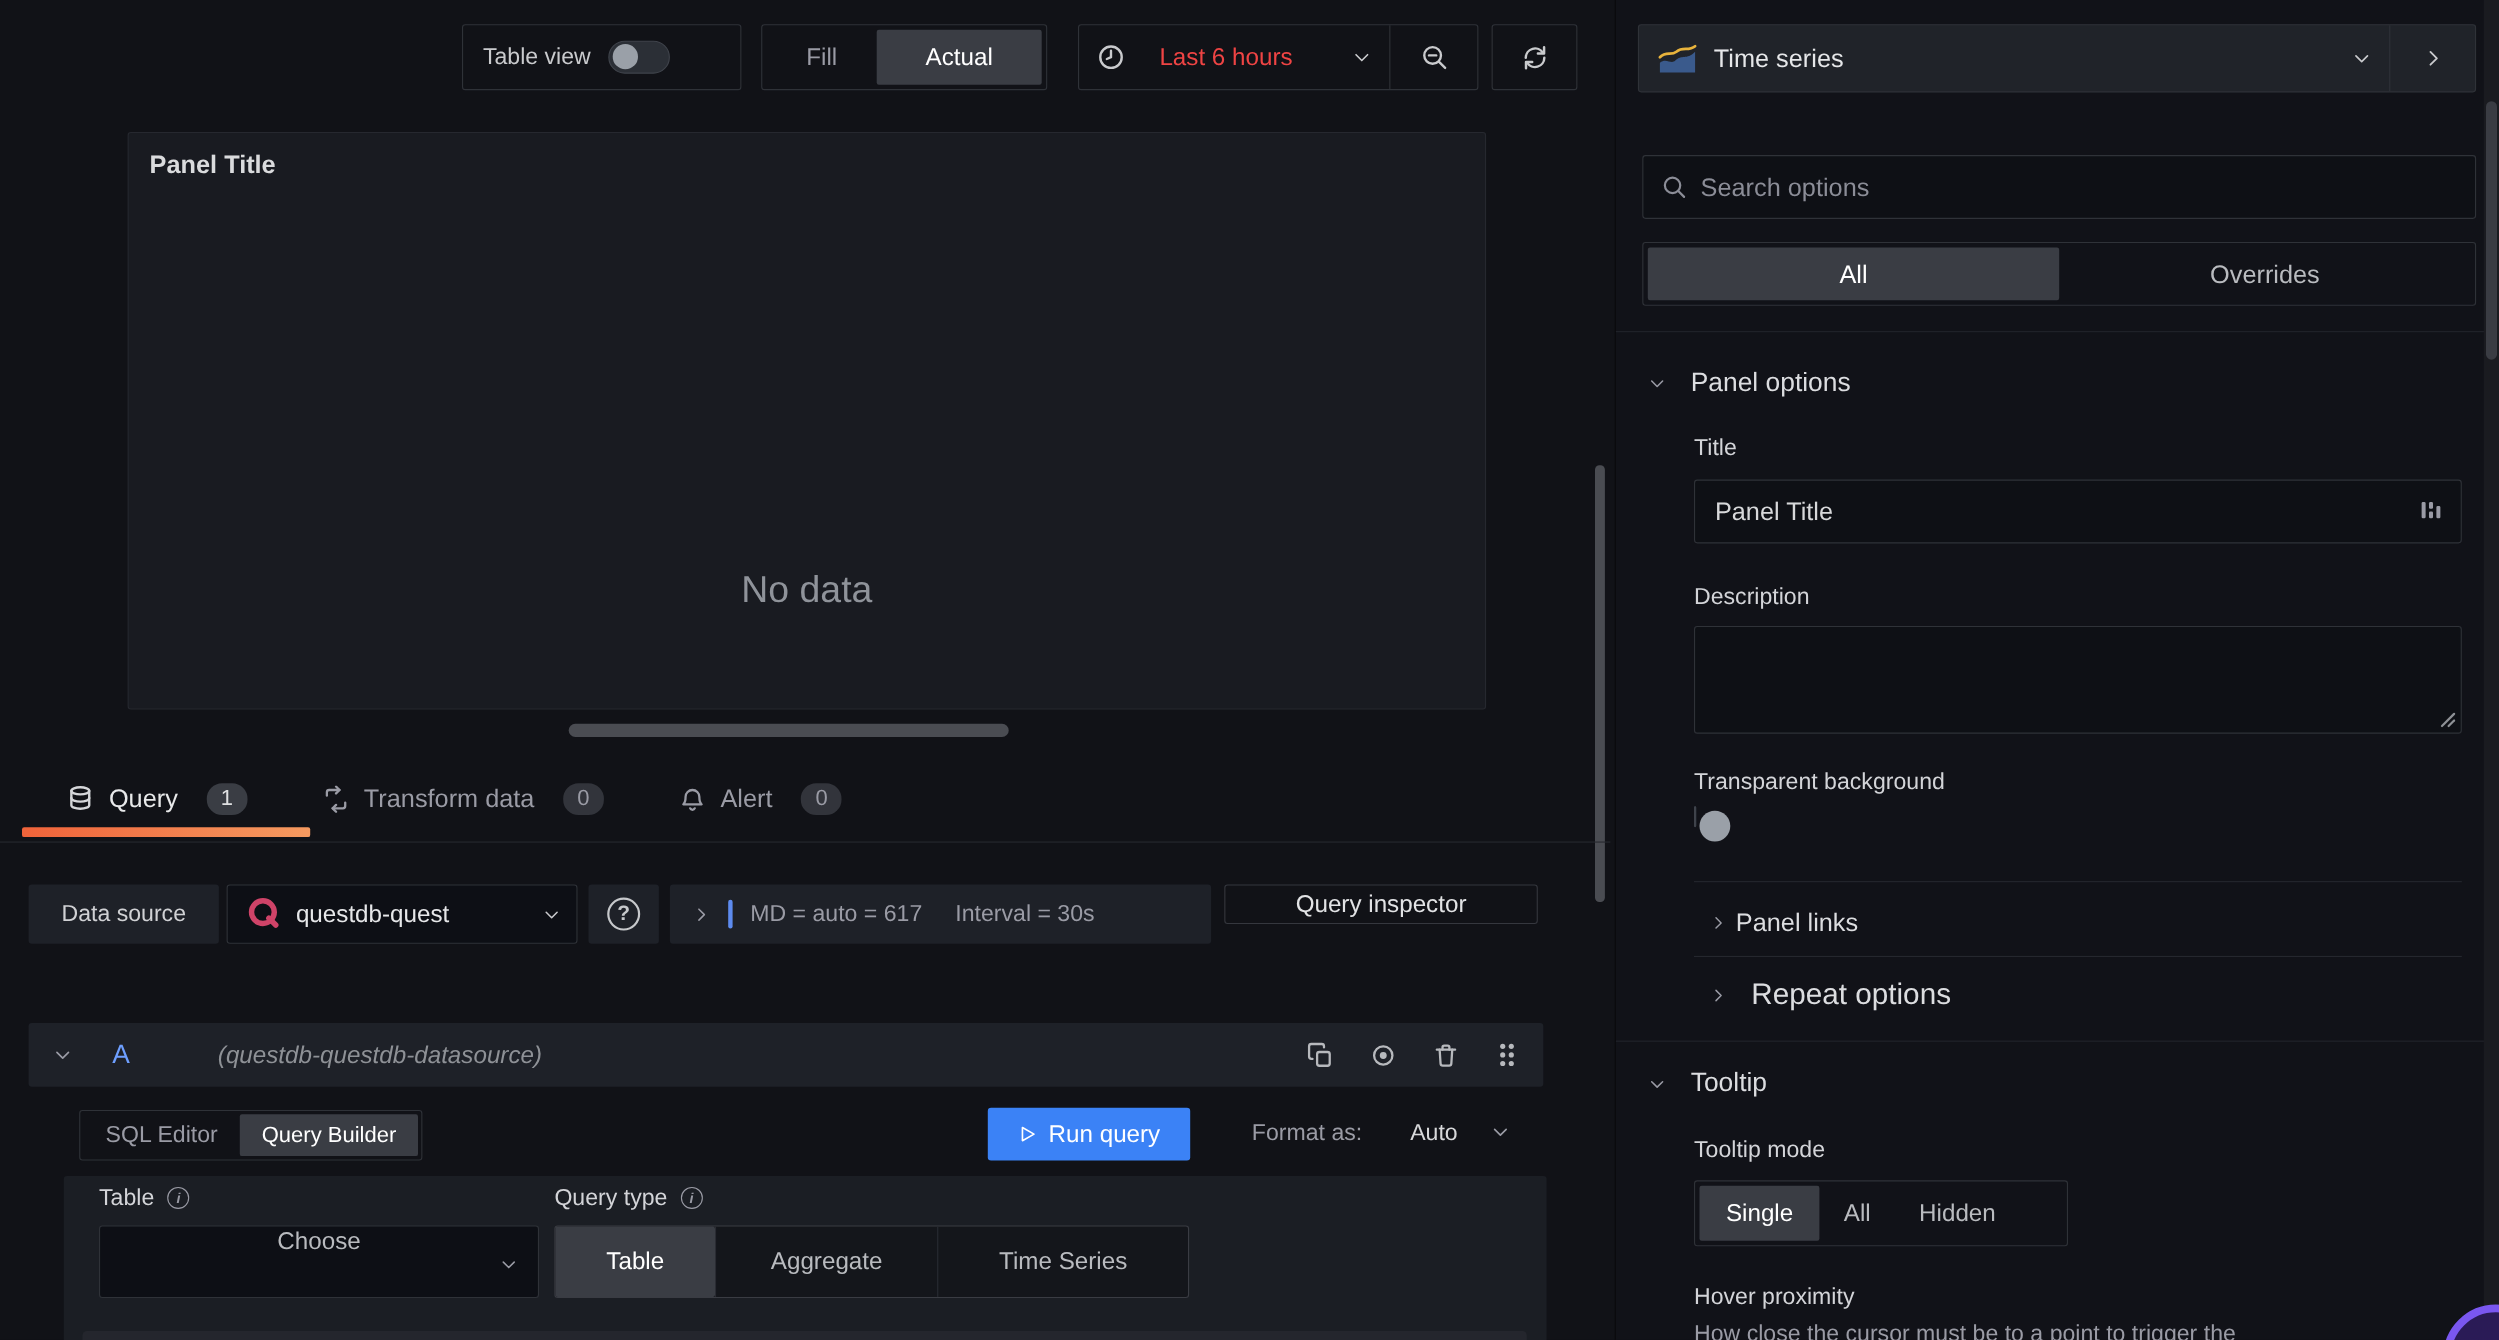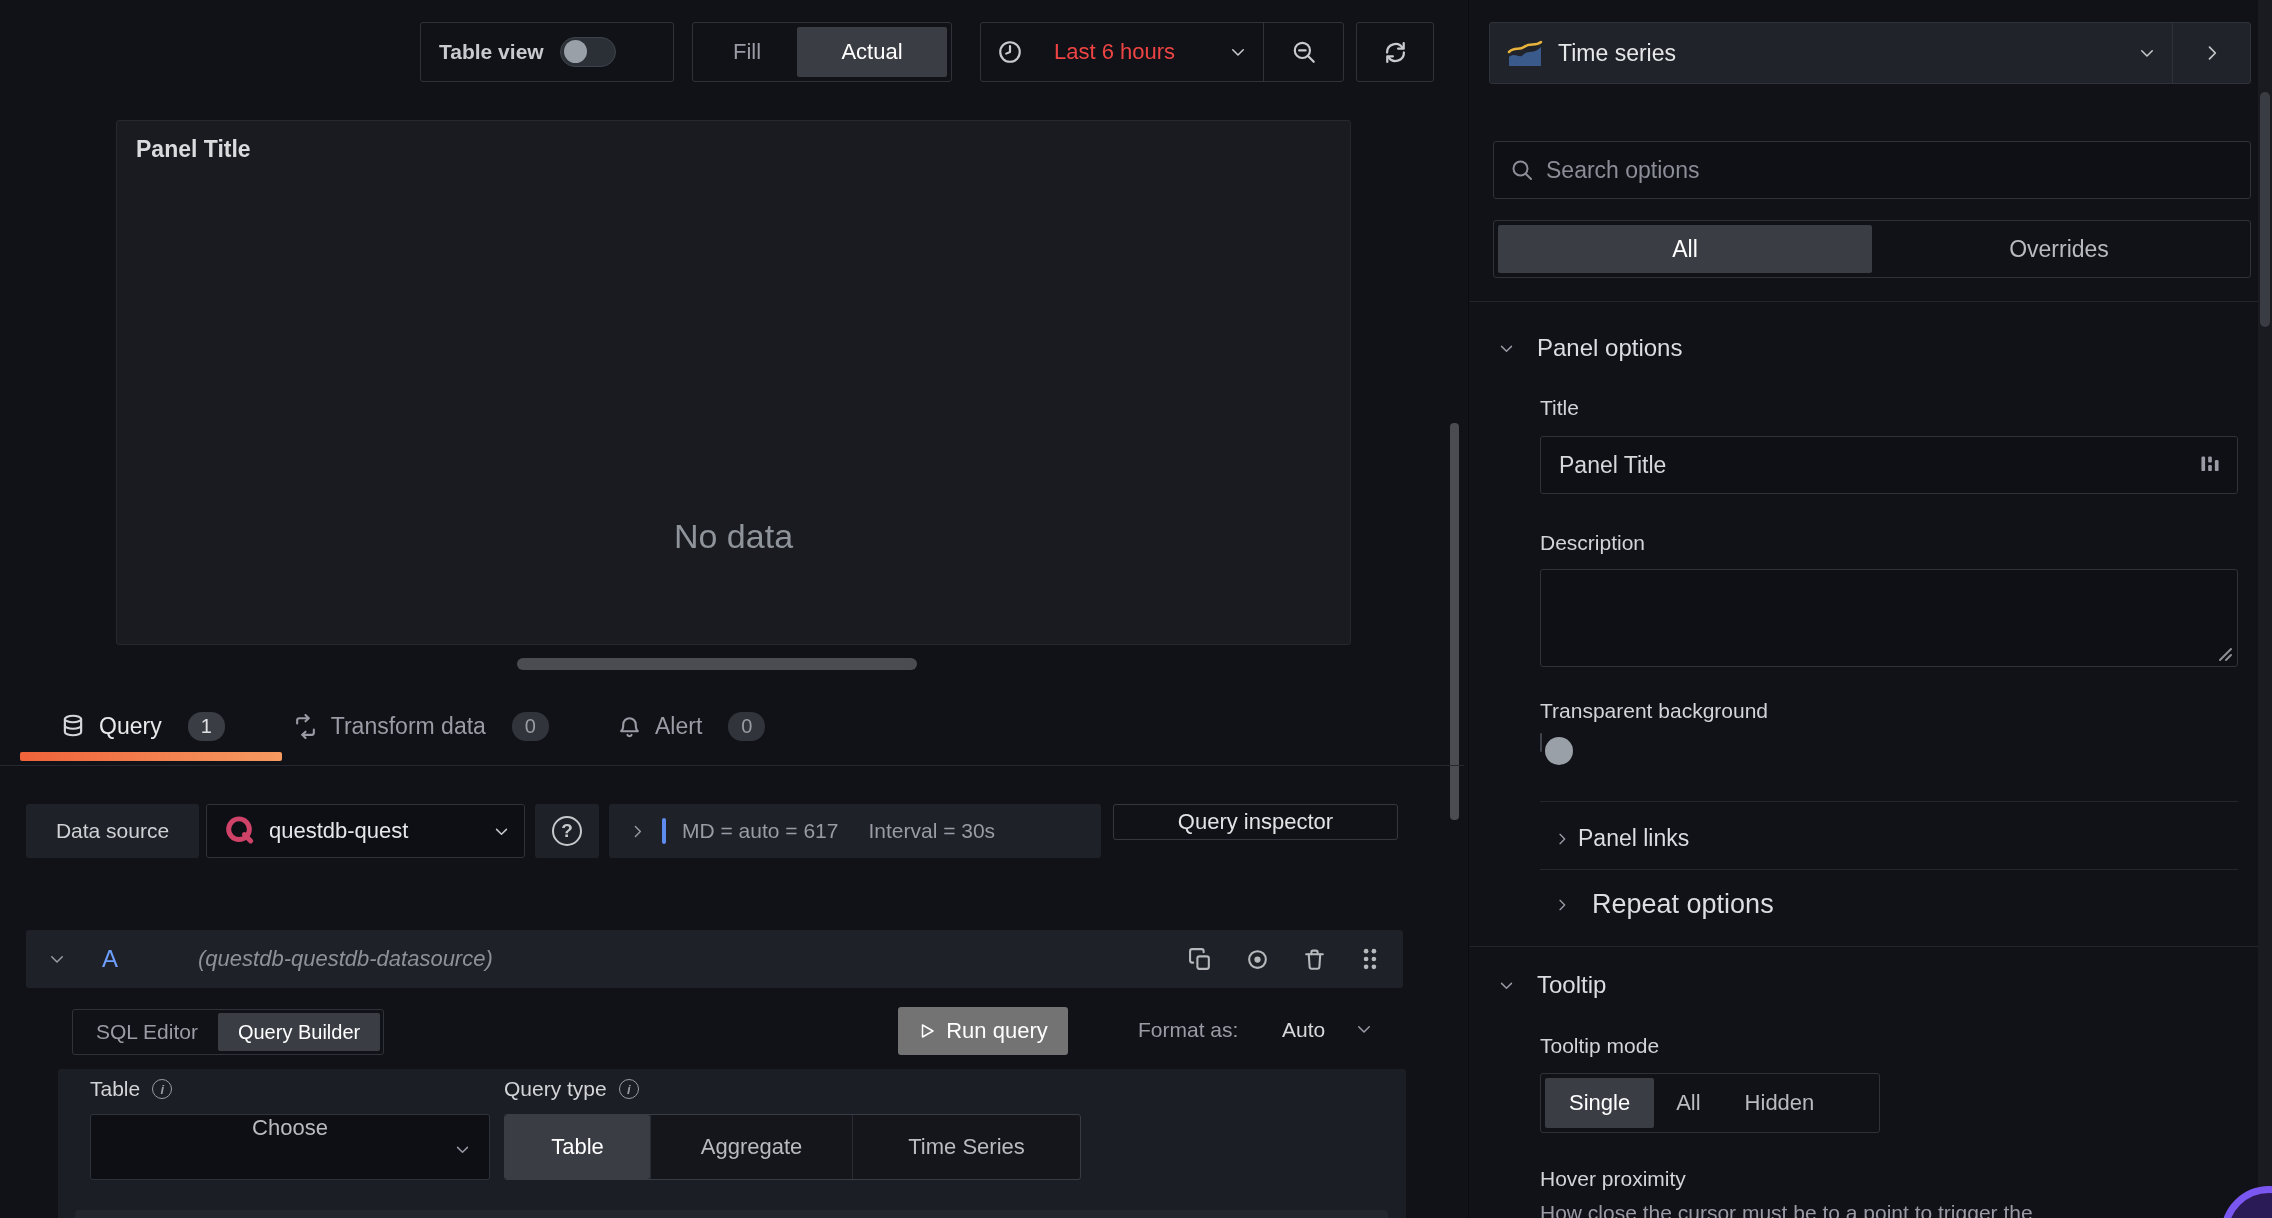--- a/index.html
+++ b/index.html
@@ -23,21 +23,21 @@
   .badge { border-radius:14px; background:#32343b; font-size:20px; padding:3px 13px; margin-left:13px; }
   .circle-q { border:2px solid currentColor; border-radius:50%; display:inline-flex;
     align-items:center; justify-content:center; font-weight:700; }
   input, textarea { font-family:"Liberation Sans", sans-serif; outline:none; }
   ::placeholder { color:#8b8d97; opacity:1; }
 </style>
 </head>
 <body>
 
 <div class="abs flex bordered" style="left:420px;top:22px;width:254px;height:60px;padding:0 18px;gap:16px;">
-  <span class="lbl" style="font-size:21px;color:#c9cacd;font-weight:700;">Table view</span>
+  <span class="lbl" style="font-size:21px;color:#c9cacd;font-weight:400;">Table view</span>
   <span class="toggle" style="width:56px;height:30px;">
     <span class="knob" style="width:23px;height:23px;left:3px;top:2px;"></span>
   </span>
 </div>
 
 <div class="abs flex bordered" style="left:692px;top:22px;width:260px;height:60px;padding:4px;">
   <span class="flex muted" style="width:100px;height:100%;justify-content:center;font-size:22px;">Fill</span>
   <span class="flex seg-on" style="flex:1;height:100%;justify-content:center;font-size:22px;">Actual</span>
 </div>
 
@@ -195,21 +195,21 @@
           <circle cx="11" cy="16" r="1.8"></circle>
       </svg>
     </span>
   </span>
 </div>
 
 <div class="abs flex bordered" style="left:72px;top:1009px;height:46px;padding:3px;border-radius:3px;">
   <span class="flex muted" style="height:100%;padding:0 20px;font-size:21px;">SQL Editor</span>
   <span class="flex seg-on" style="height:100%;padding:0 20px;font-size:20px;">Query Builder</span>
 </div>
-<div class="abs flex" style="left:898px;top:1007px;width:170px;height:48px;justify-content:center;gap:10px;background:#737373;border-radius:3px;">
+<div class="abs flex" style="left:898px;top:1007px;width:184px;height:48px;justify-content:center;gap:10px;background:#3b82f6;border-radius:3px;">
   <span class="icon" style="color:#fff;">
     <svg width="18" height="18" viewBox="0 0 24 24">
         <polygon points="6 4 20 12 6 20"></polygon>
       </svg>
   </span>
   <span style="font-size:22px;font-weight:500;color:#fff;">Run query</span>
 </div>
 <span class="abs muted" style="left:1138px;top:1018px;font-size:21px;">Format as:</span>
 <span class="abs" style="left:1282px;top:1018px;font-size:21px;color:#d7d8da;">Auto</span>
 <span class="abs icon muted" style="left:1355px;top:1020px;">

